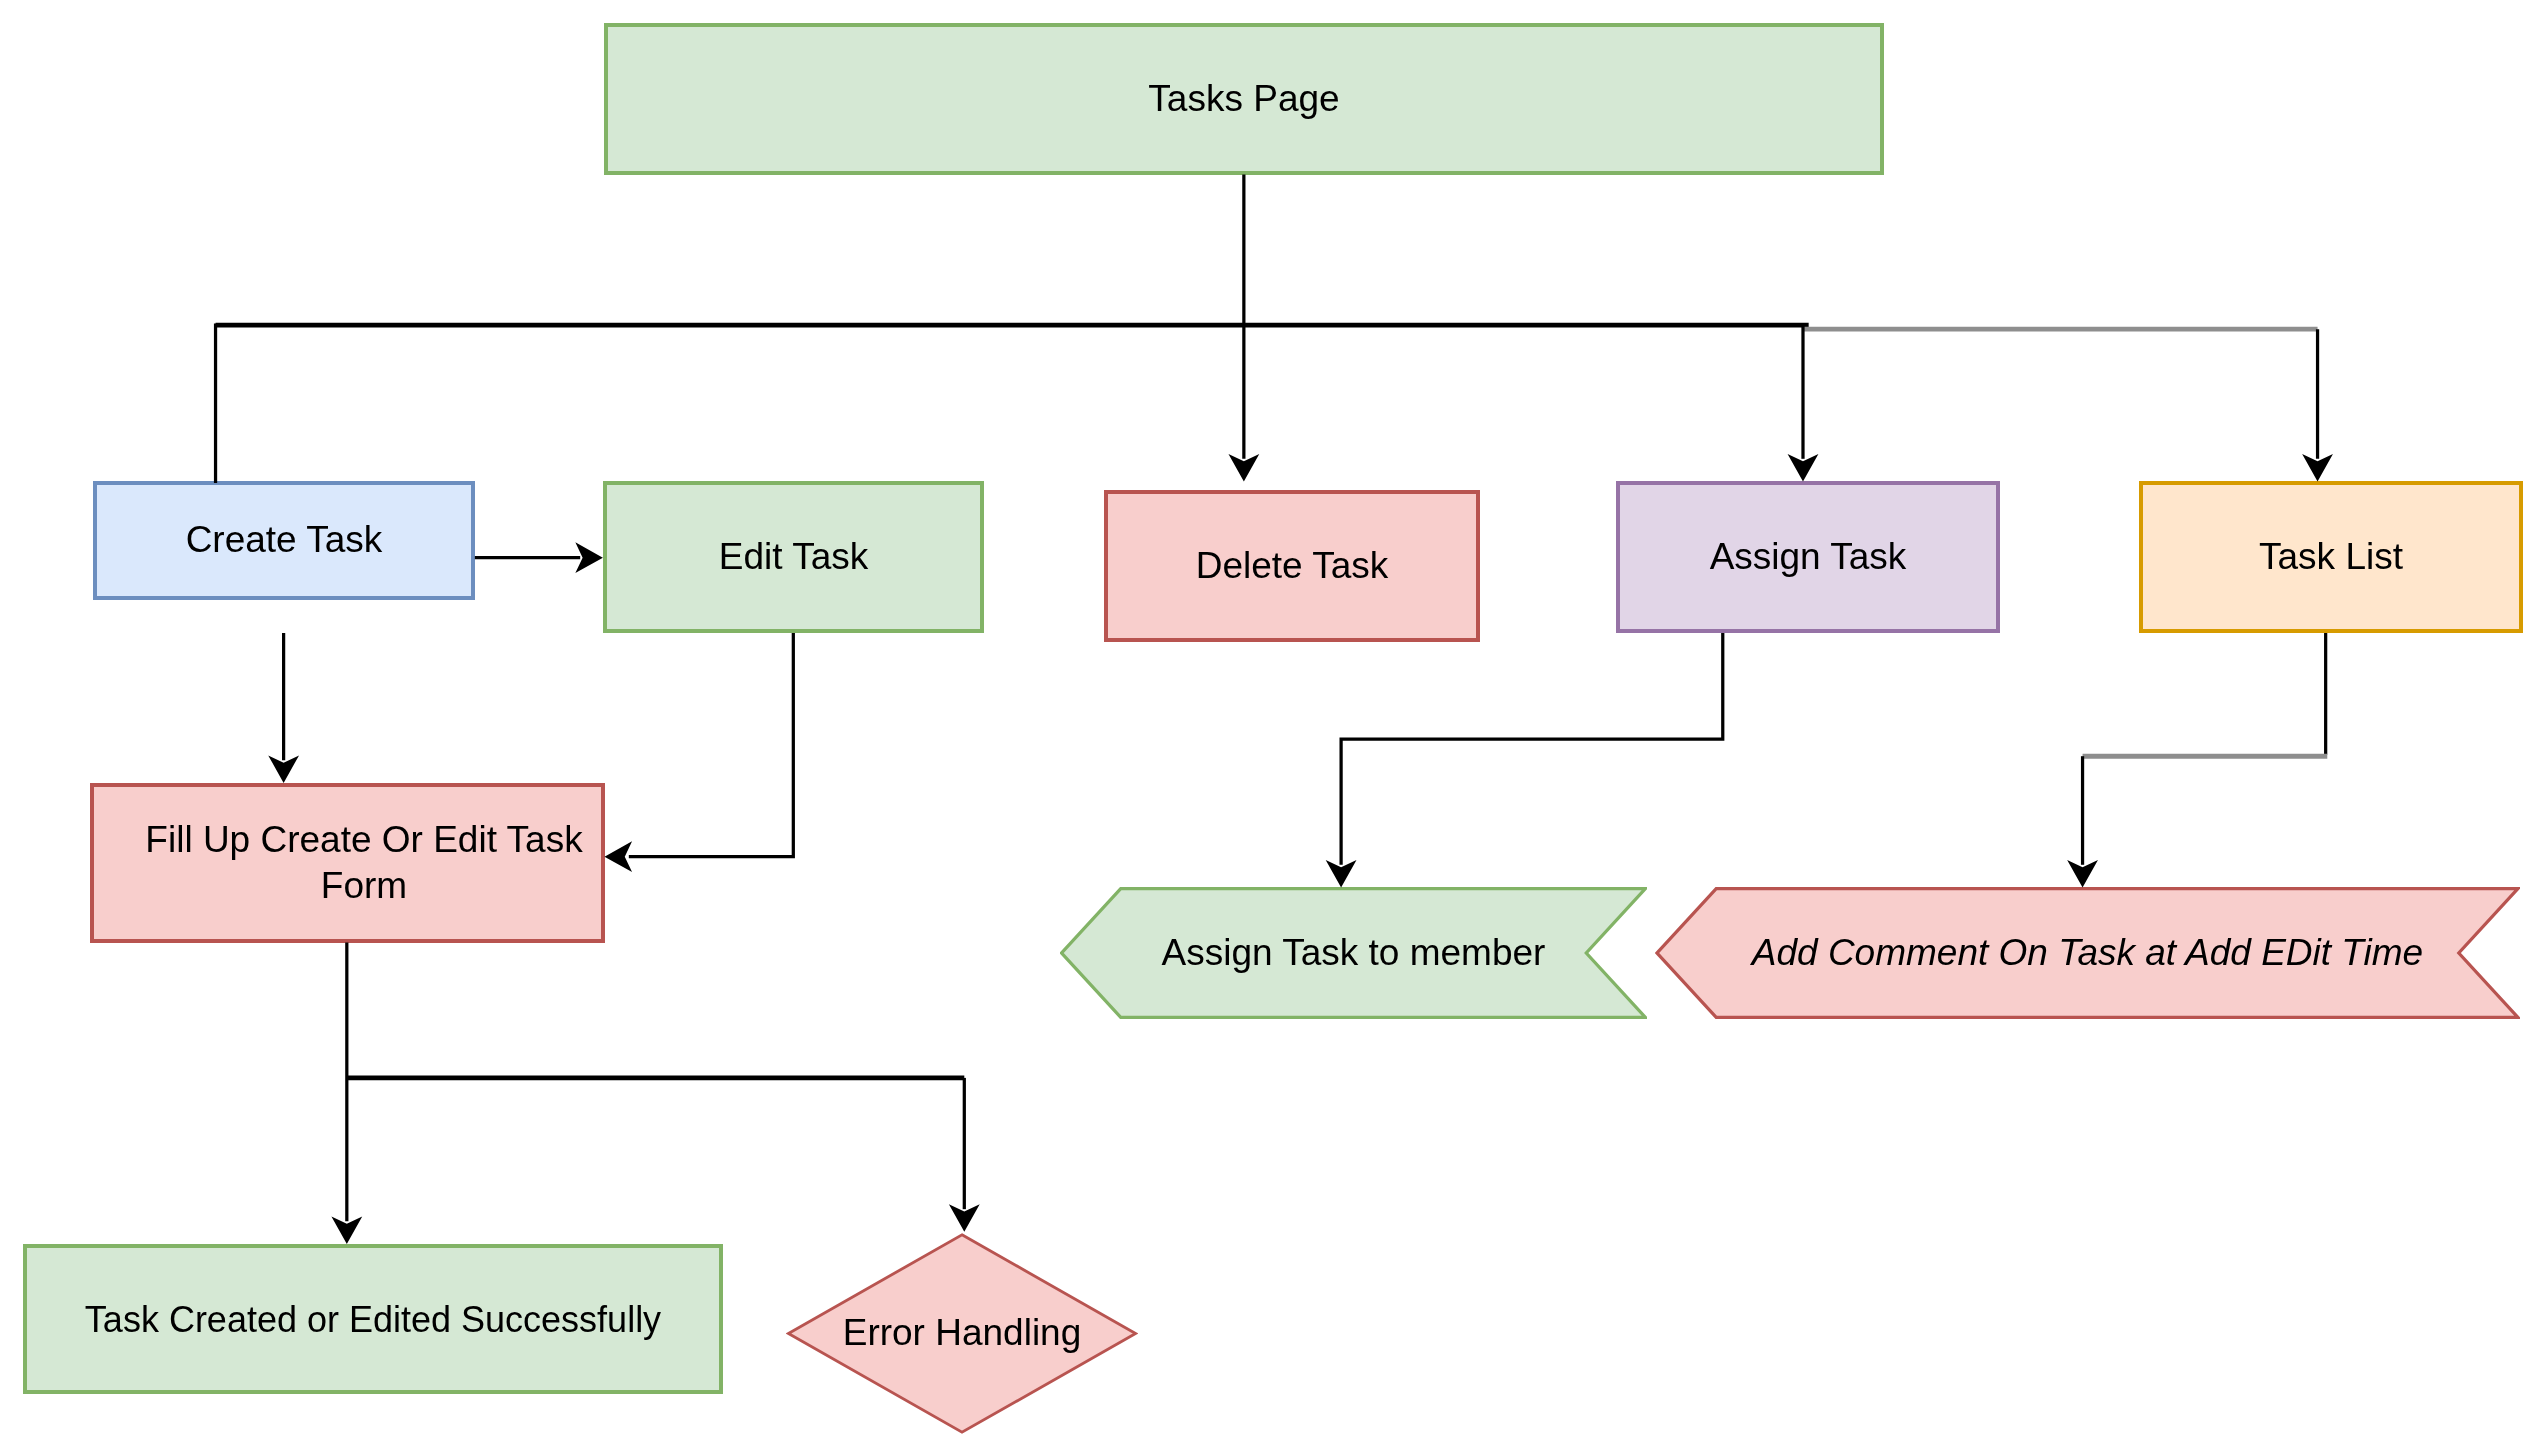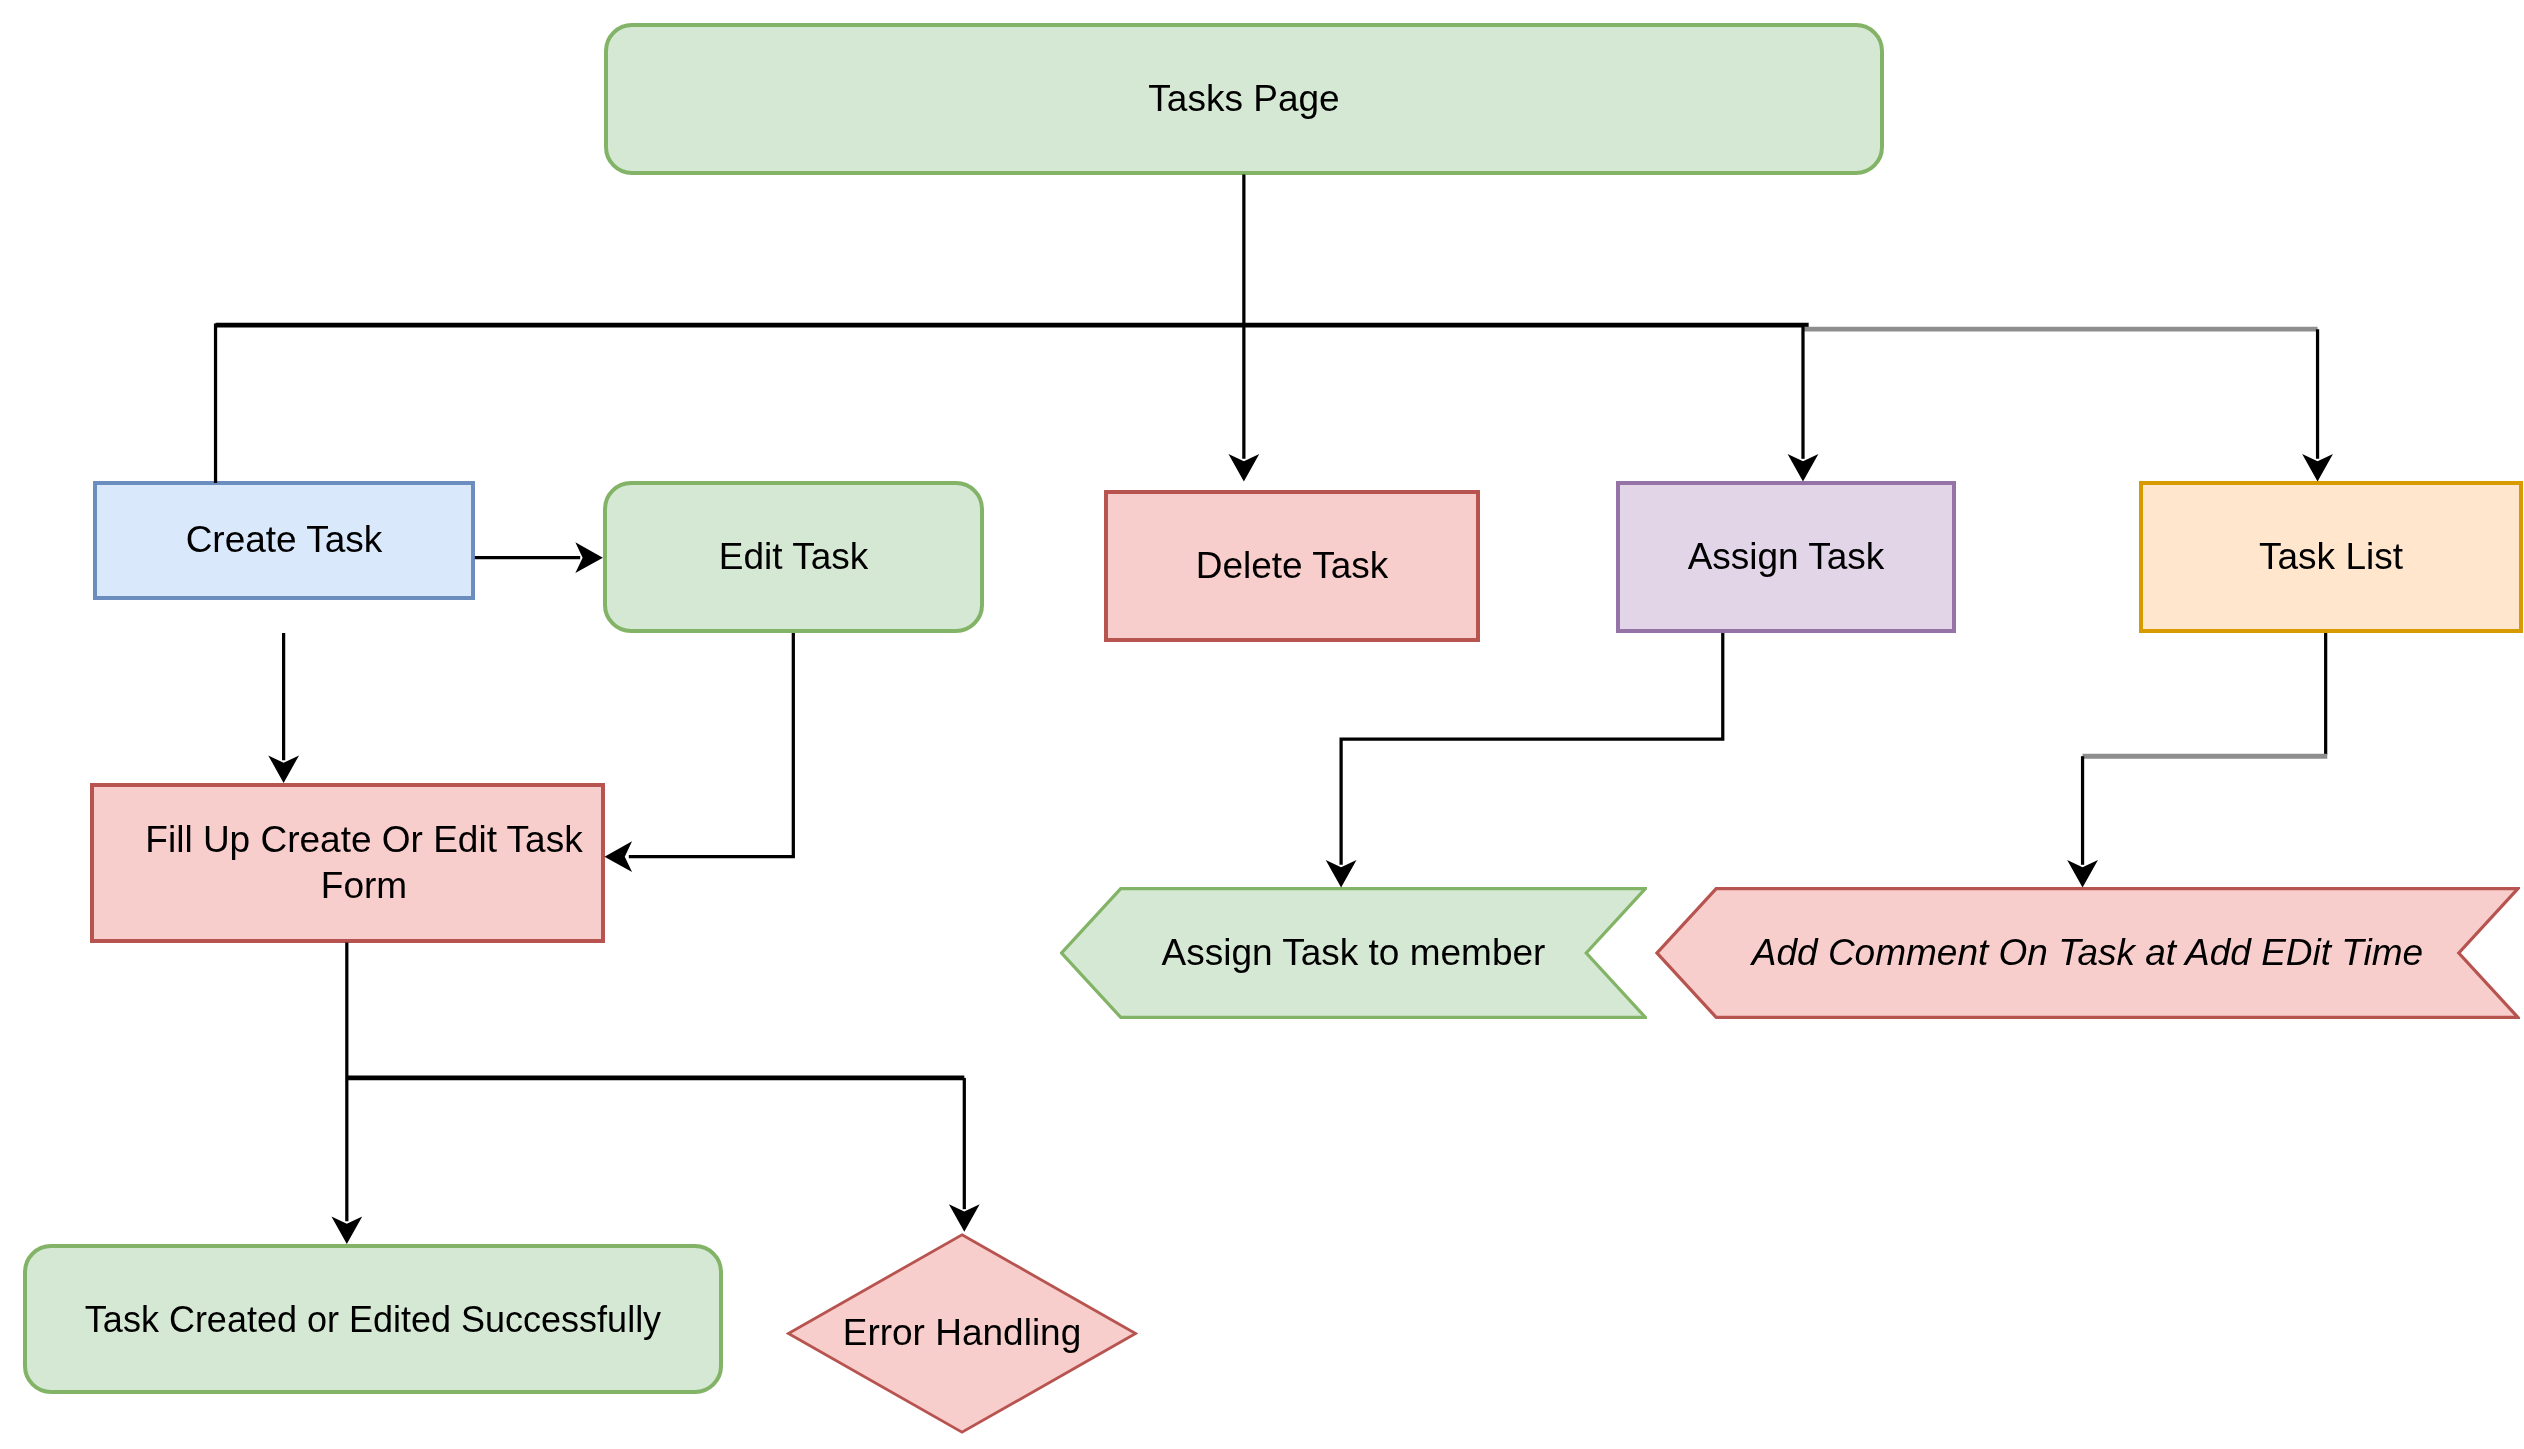--- a/index.html
+++ b/index.html
@@ -13,40 +13,40 @@
   }
   .node{
     position:absolute;
     box-sizing:border-box;
     display:flex;align-items:center;justify-content:center;
     text-align:center;
     font-size:37px;line-height:1.25;
     border:4px solid transparent;
     z-index:2;
   }
-  .c-green {background:#d5e8d4;border-color:#82b366;border-radius:28px;}
+  .c-green {background:#d5e8d4;border-color:#82b366;}
   .c-blue  {background:#dae8fc;border-color:#6c8ebf;}
   .c-red   {background:#f8cecc;border-color:#b85450;}
   .c-purple{background:#e1d5e7;border-color:#9673a6;}
   .c-orange{background:#ffe6cc;border-color:#d79b00;}
 
   .shape{
     position:absolute;z-index:2;
   }
   .shape svg{position:absolute;left:0;top:0;display:block;}
   .shape .lbl{
     position:absolute;left:0;top:0;right:0;bottom:0;
     display:flex;align-items:center;justify-content:center;
     text-align:center;font-size:37px;line-height:1.2;
   }
   #n-tasks   {left:604px;  top:23px;   width:1280px; height:152px;}
   #n-create  {left:93px;  top:481px;  width:382px;  height:119px;text-align:right;}
   #n-edit    {left:603px;  top:481px;  width:381px;  height:152px;}
   #n-delete  {left:1104px; top:490px;  width:376px;  height:152px;}
-  #n-assign  {left:1616px; top:481px;  width:340px;  height:152px;}
+  #n-assign  {left:1616px; top:481px;  width:384px;  height:152px;}
   #n-tasklist{left:2139px; top:481px;  width:384px;  height:152px;}
   #n-fill    {left:90px;  top:783px;  width:515px;  height:160px;padding-left:33px;}
   #n-fill .inner{width:454px;}
   #n-member  {left:1060px; top:887px; width:587px;  height:132px;}
   #n-comment {left:1655px; top:887px; width:865px; height:132px;font-style:italic;}
   #n-success {left:23px;   top:1244px; width:700px;  height:150px; font-size:36px;}
   #n-error   {left:786px;  top:1232px; width:352px;  height:203px;}
 
   #edge-layer{
     position:absolute;left:0;top:0;z-index:3;pointer-events:none;

